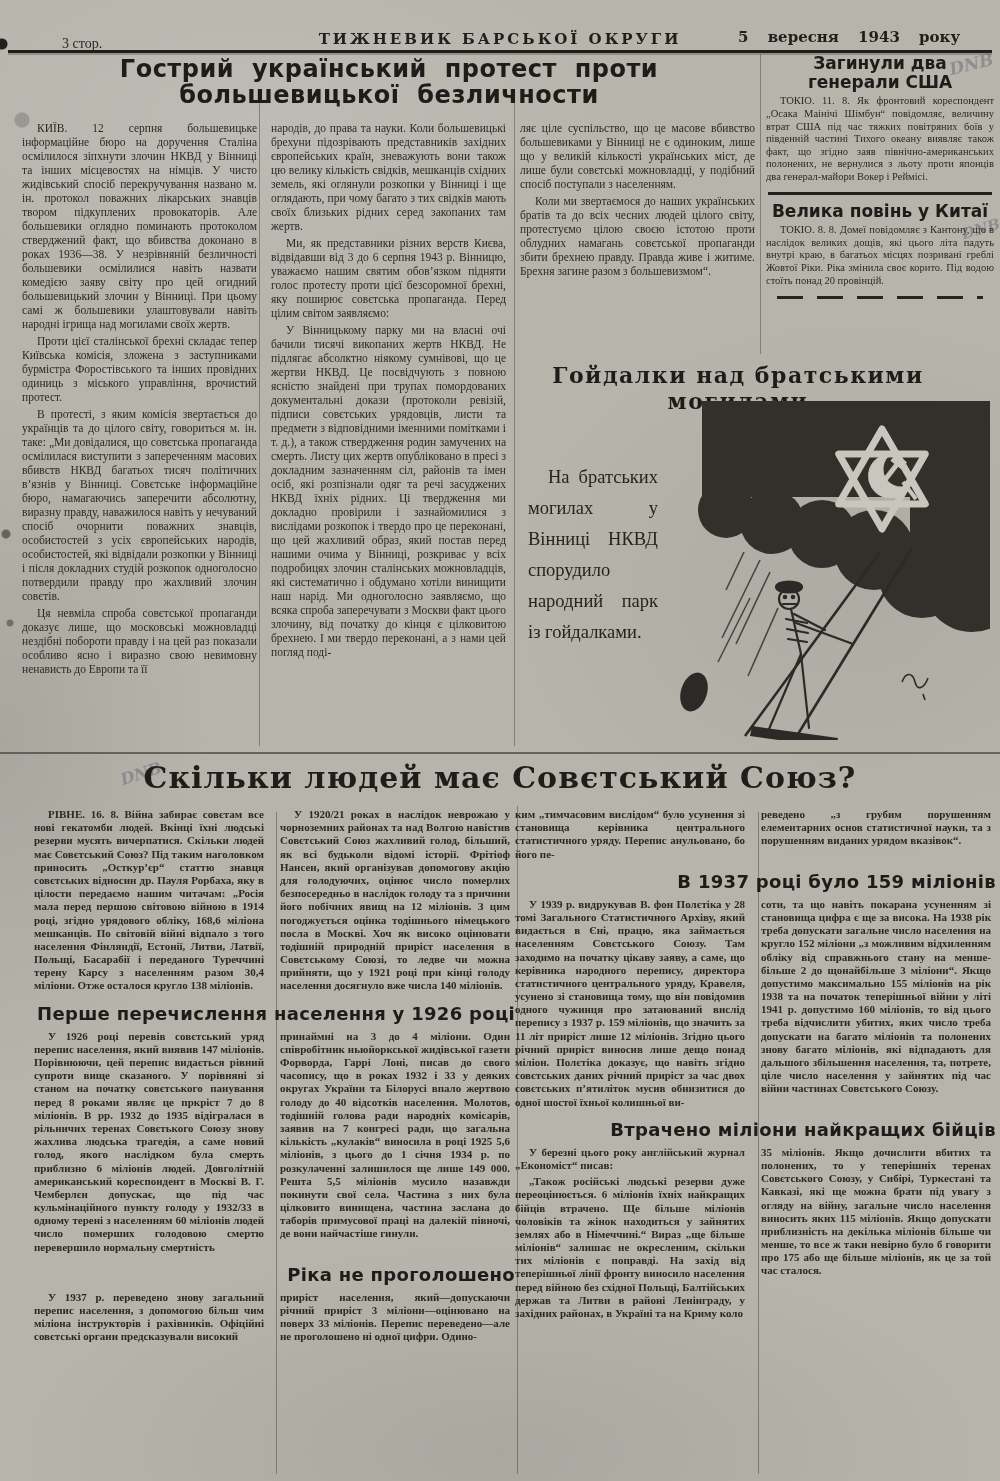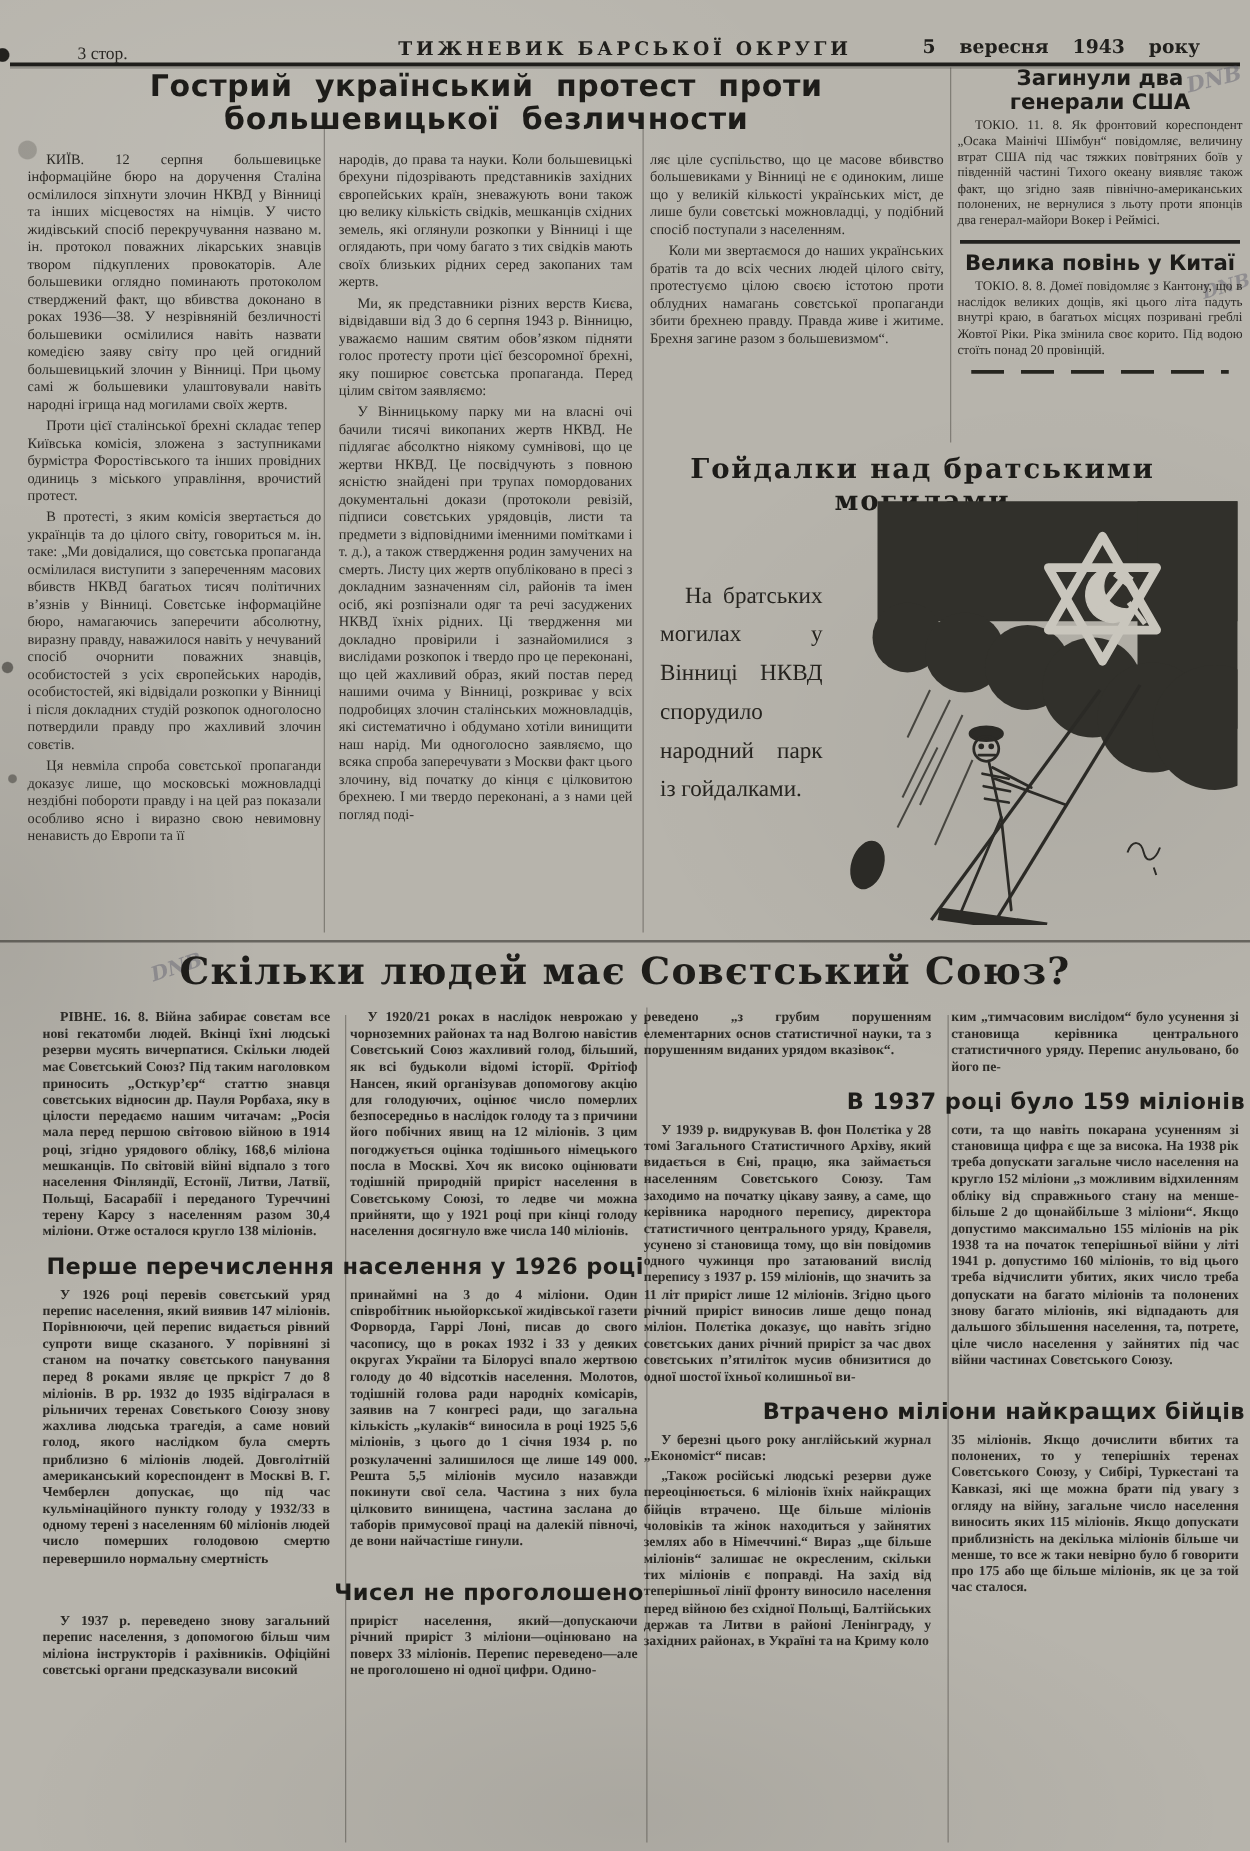--- a/index.html
+++ b/index.html
@@ -205,37 +205,37 @@
         </div>
         <h3 class="csub">Перше перечислення населення у 1926 році</h3>
         <div class="crow">
           <div class="ccol">
             <p>У 1926 році перевів совєтський уряд перепис населення, який виявив 147 міліонів. Порівнюючи, цей перепис видається рівний супроти вище сказаного. У порівняні зі станом на початку совєтського панування перед 8 роками являє це пркріст 7 до 8 міліонів. В рр. 1932 до 1935 відігралася в рільничих теренах Совєтького Союзу знову жахлива людська трагедія, а саме новий голод, якого наслідком була смерть приблизно 6 міліонів людей. Довголітній американський кореспондент в Москві В. Г. Чемберлєн допускає, що під час кульмінаційного пункту голоду у 1932/33 в одному терені з населенням 60 міліонів людей число померших голодовою смертю перевершило нормальну смертність</p>
           </div>
           <div class="ccol">
             <p class="cont">принаймні на 3 до 4 міліони. Один співробітник ньюйоркської жидівської газети Форворда, Гаррі Лоні, писав до свого часопису, що в роках 1932 і 33 у деяких округах України та Білорусі впало жертвою голоду до 40 відсотків населення. Молотов, тодішній голова ради народніх комісарів, заявив на 7 конгресі ради, що загальна кількість „кулаків“ виносила в році 1925 5,6 міліонів, з цього до 1 січня 1934 р. по розкулаченні залишилося ще лише 149 000. Решта 5,5 міліонів мусило назавжди покинути свої села. Частина з них була цілковито винищена, частина заслана до таборів примусової праці на далекій півночі, де вони найчастіше гинули.</p>
           </div>
         </div>
-        <h3 class="csub">Чисел не проголошено</h3>
+        <h3 class="csub">Ріка не проголошено</h3>
         <div class="crow">
           <div class="ccol">
             <p>У 1937 р. переведено знову загальний перепис населення, з допомогою більш чим міліона інструкторів і рахівників. Офіційні совєтські органи предсказували високий</p>
           </div>
           <div class="ccol">
             <p class="cont">приріст населення, який—допускаючи річний приріст 3 міліони—оцінювано на поверх 33 міліонів. Перепис переведено—але не проголошено ні одної цифри. Одино-</p>
           </div>
         </div>
       </div>
       <div class="chalf">
         <div class="crow">
           <div class="ccol">
+            <p class="cont">ким „тимчасовим вислідом“ було усунення зі становища керівника центрального статистичного уряду. Перепис анульовано, бо його пе-</p>
+          </div>
+          <div class="ccol">
             <p class="cont">реведено „з грубим порушенням елементарних основ статистичної науки, та з порушенням виданих урядом вказівок“.</p>
-          </div>
-          <div class="ccol">
-            <p class="cont">ким „тимчасовим вислідом“ було усунення зі становища керівника центрального статистичного уряду. Перепис анульовано, бо його пе-</p>
           </div>
         </div>
         <h3 class="csub">В 1937 році було 159 міліонів</h3>
         <div class="crow">
           <div class="ccol">
             <p>У 1939 р. видрукував В. фон Полєтіка у 28 томі Загального Статистичного Архіву, який видається в Єні, працю, яка займається населенням Совєтського Союзу. Там заходимо на початку цікаву заяву, а саме, що керівника народного перепису, директора статистичного центрального уряду, Кравеля, усунено зі становища тому, що він повідомив одного чужинця про затаюваний вислід перепису з 1937 р. 159 міліонів, що значить за 11 літ приріст лише 12 міліонів. Згідно цього річний приріст виносив лише дещо понад міліон. Полєтіка доказує, що навіть згідно совєтських даних річний приріст за час двох совєтських п’ятиліток мусив обнизитися до одної шостої їхньої колишньої ви-</p>
           </div>
           <div class="ccol">
             <p class="cont">соти, та що навіть покарана усуненням зі становища цифра є ще за висока. На 1938 рік треба допускати загальне число населення на кругло 152 міліони „з можливим відхиленням обліку від справжнього стану на менше-більше 2 до щонайбільше 3 міліони“. Якщо допустимо максимально 155 міліонів на рік 1938 та на початок теперішньої війни у літі 1941 р. допустимо 160 міліонів, то від цього треба відчислити убитих, яких число треба допускати на багато міліонів та полонених знову багато міліонів, які відпадають для дальшого збільшення населення, та, потрете, ціле число населення у зайнятих під час війни частинах Совєтського Союзу.</p>
           </div>

